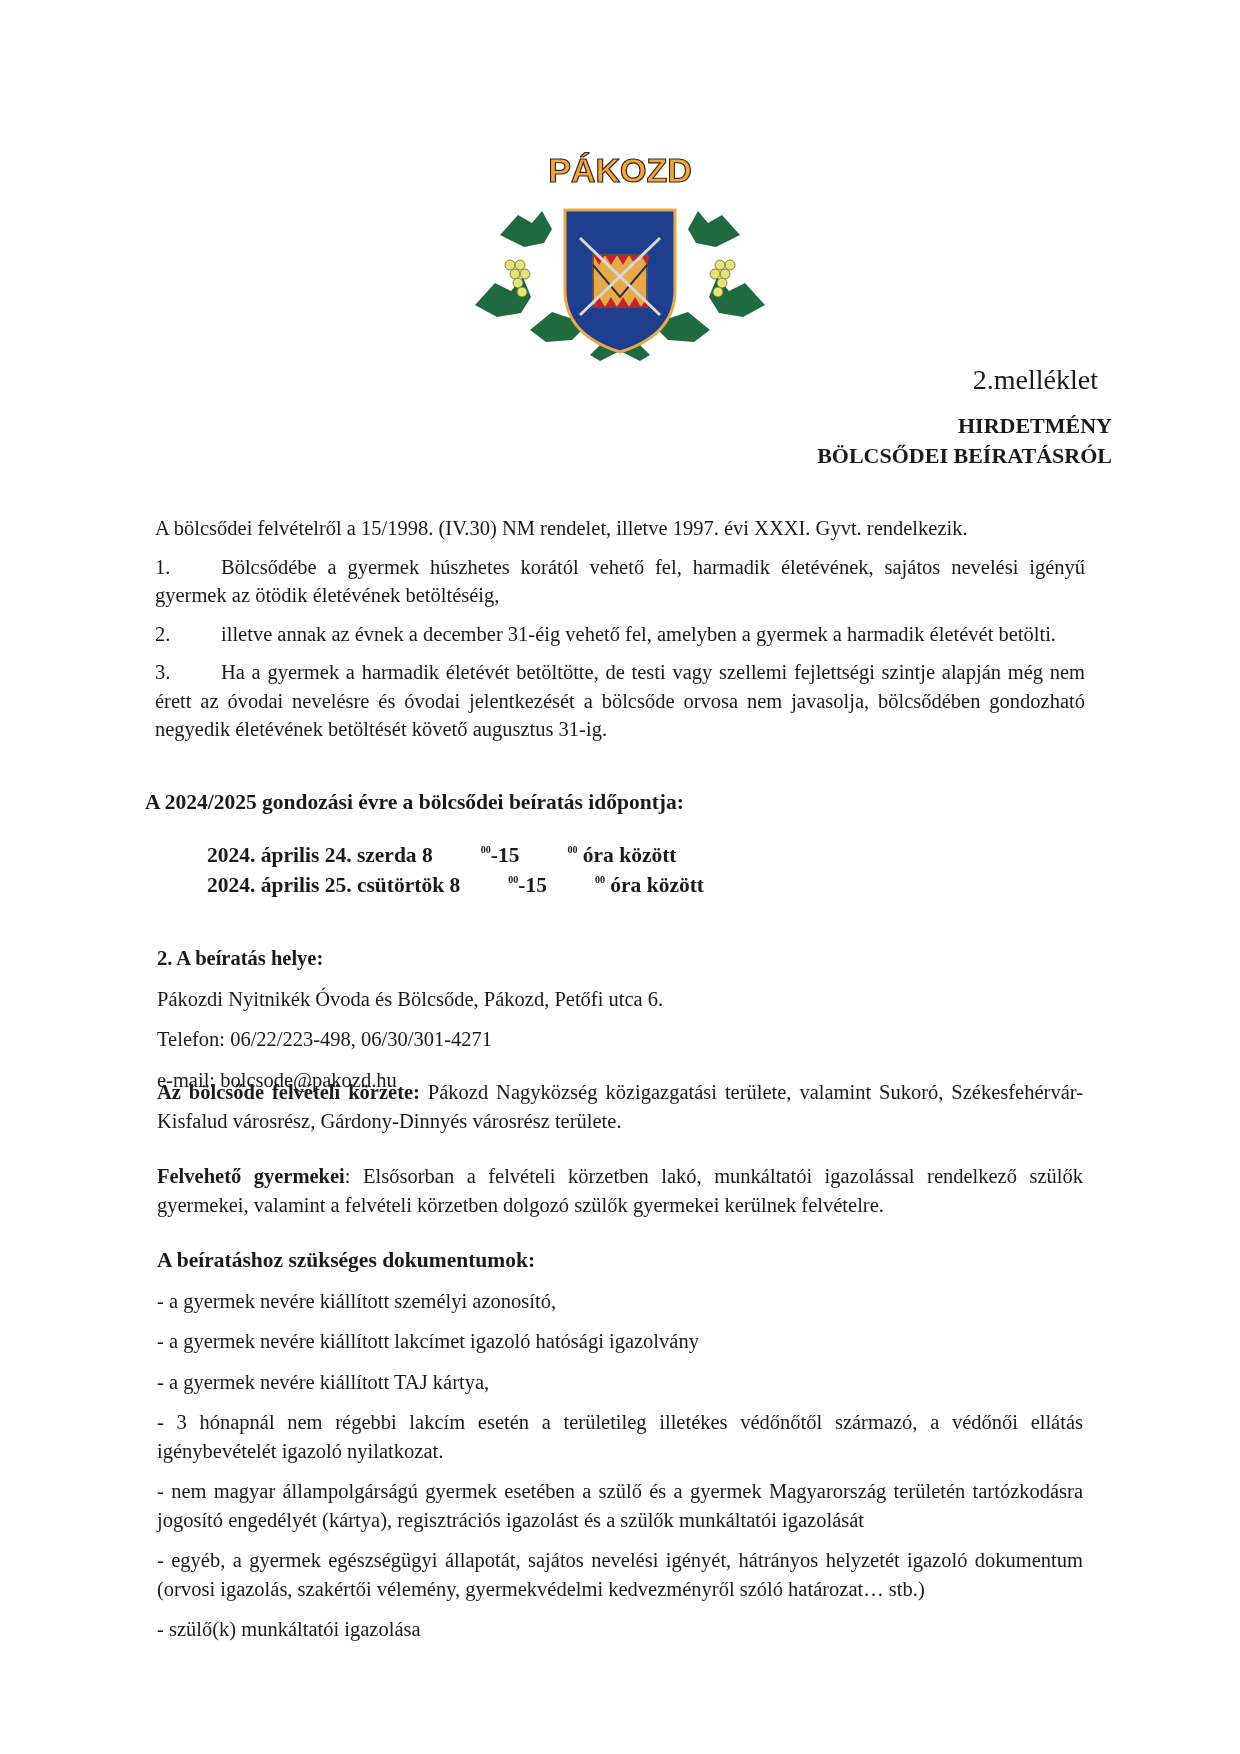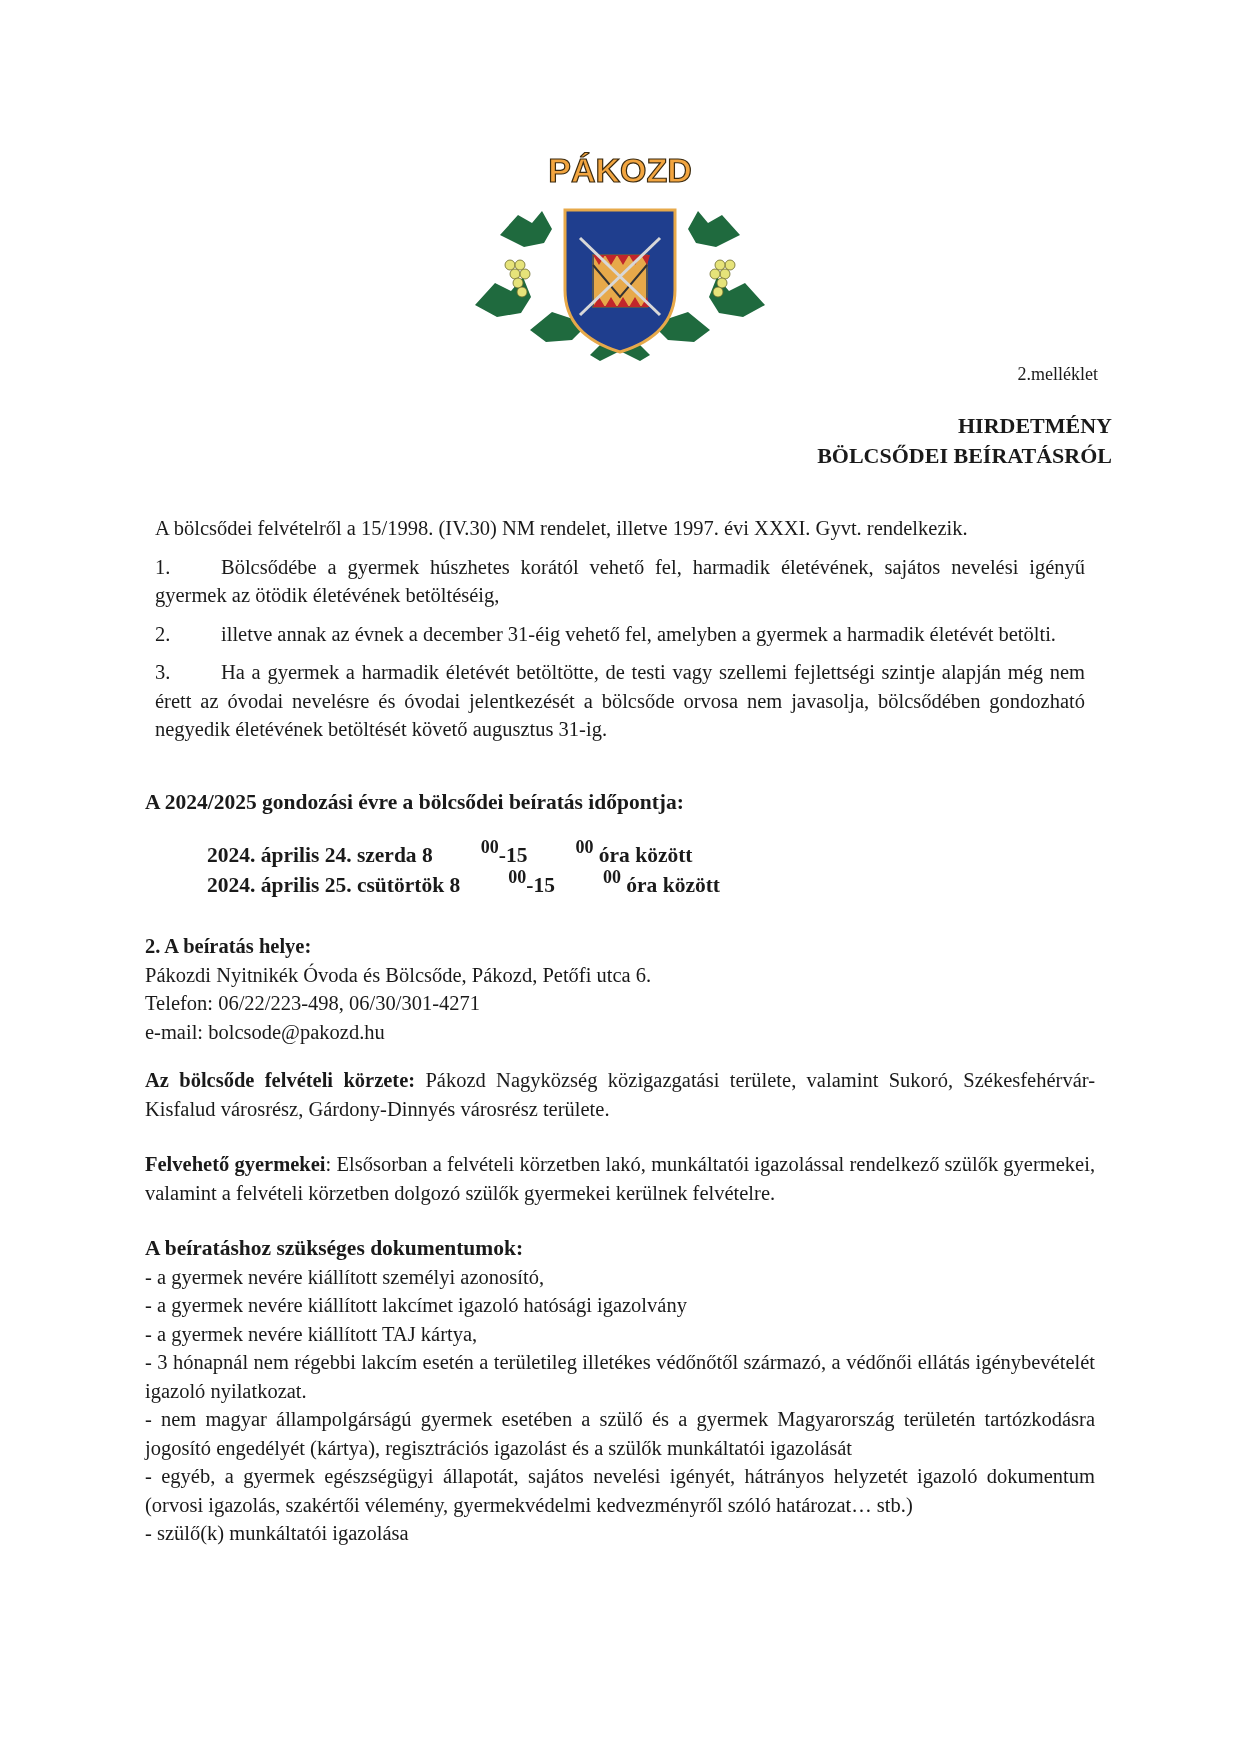--- a/index.html
+++ b/index.html
@@ -1,34 +1,34 @@
 <!DOCTYPE html>
 <html><head>
 <meta charset="utf-8">
 <style>
   html, body { margin: 0; padding: 0; background: #ffffff; }
   body { width: 1240px; height: 1754px; position: relative; overflow: hidden;
          font-family: "Liberation Serif", "DejaVu Serif", serif; color: #1a1a1a; }
   .page { position: absolute; left: 0; top: 0; width: 1240px; height: 1754px; }
   .logo { position: absolute; left: 470px; top: 140px; width: 300px; height: 225px; }
-  .annex { position: absolute; right: 142px; top: 364px; font-size: 18px; font-family: Liberation Serif, serif; }
+  .annex { position: absolute; right: 142px; top: 364px; font-size: 28px; font-family: Liberation Serif, serif; }
   .title { position: absolute; left: 0; width: 1112px; text-align: right; font-weight: bold; font-size: 22px; line-height: 28px; }
   .t1 { top: 412px; }
   .t2 { top: 442px; }
   .body-text { position: absolute; left: 145px; width: 950px; font-size: 20.5px; line-height: 28.5px; text-align: justify; }
   .num { display: inline-block; width: 66px; }
   .intro { top: 504px; }
   .intro p { margin: 10px; }
   .sched-head { position: absolute; left: 145px; top: 790px; font-size: 21.5px; font-weight: bold; }
   .sched { position: absolute; left: 207px; font-size: 21.5px; font-weight: bold; line-height: 30px; }
   .s1 { top: 840px; }
   .s2 { top: 870px; }
-  sup { font-size: 18px; line-height: 0; vertical-align: 9px; padding-left: 48px; }
+  sup { font-size: 10px; line-height: 0; vertical-align: 9px; padding-left: 48px; }
   .place { top: 932px; line-height: 28.5px; }
-  .place p, .zone p, .kids p, .docs p { margin: 0; }
+  .place p, .zone p, .kids p, .docs p { margin: 12px; }
   .zone { top: 1066px; }
   .kids { top: 1150px; }
   .docs { top: 1234px; }
   b { font-weight: bold; }
 </style>
 </head>
 <body>
 
 <div class="page">
 

